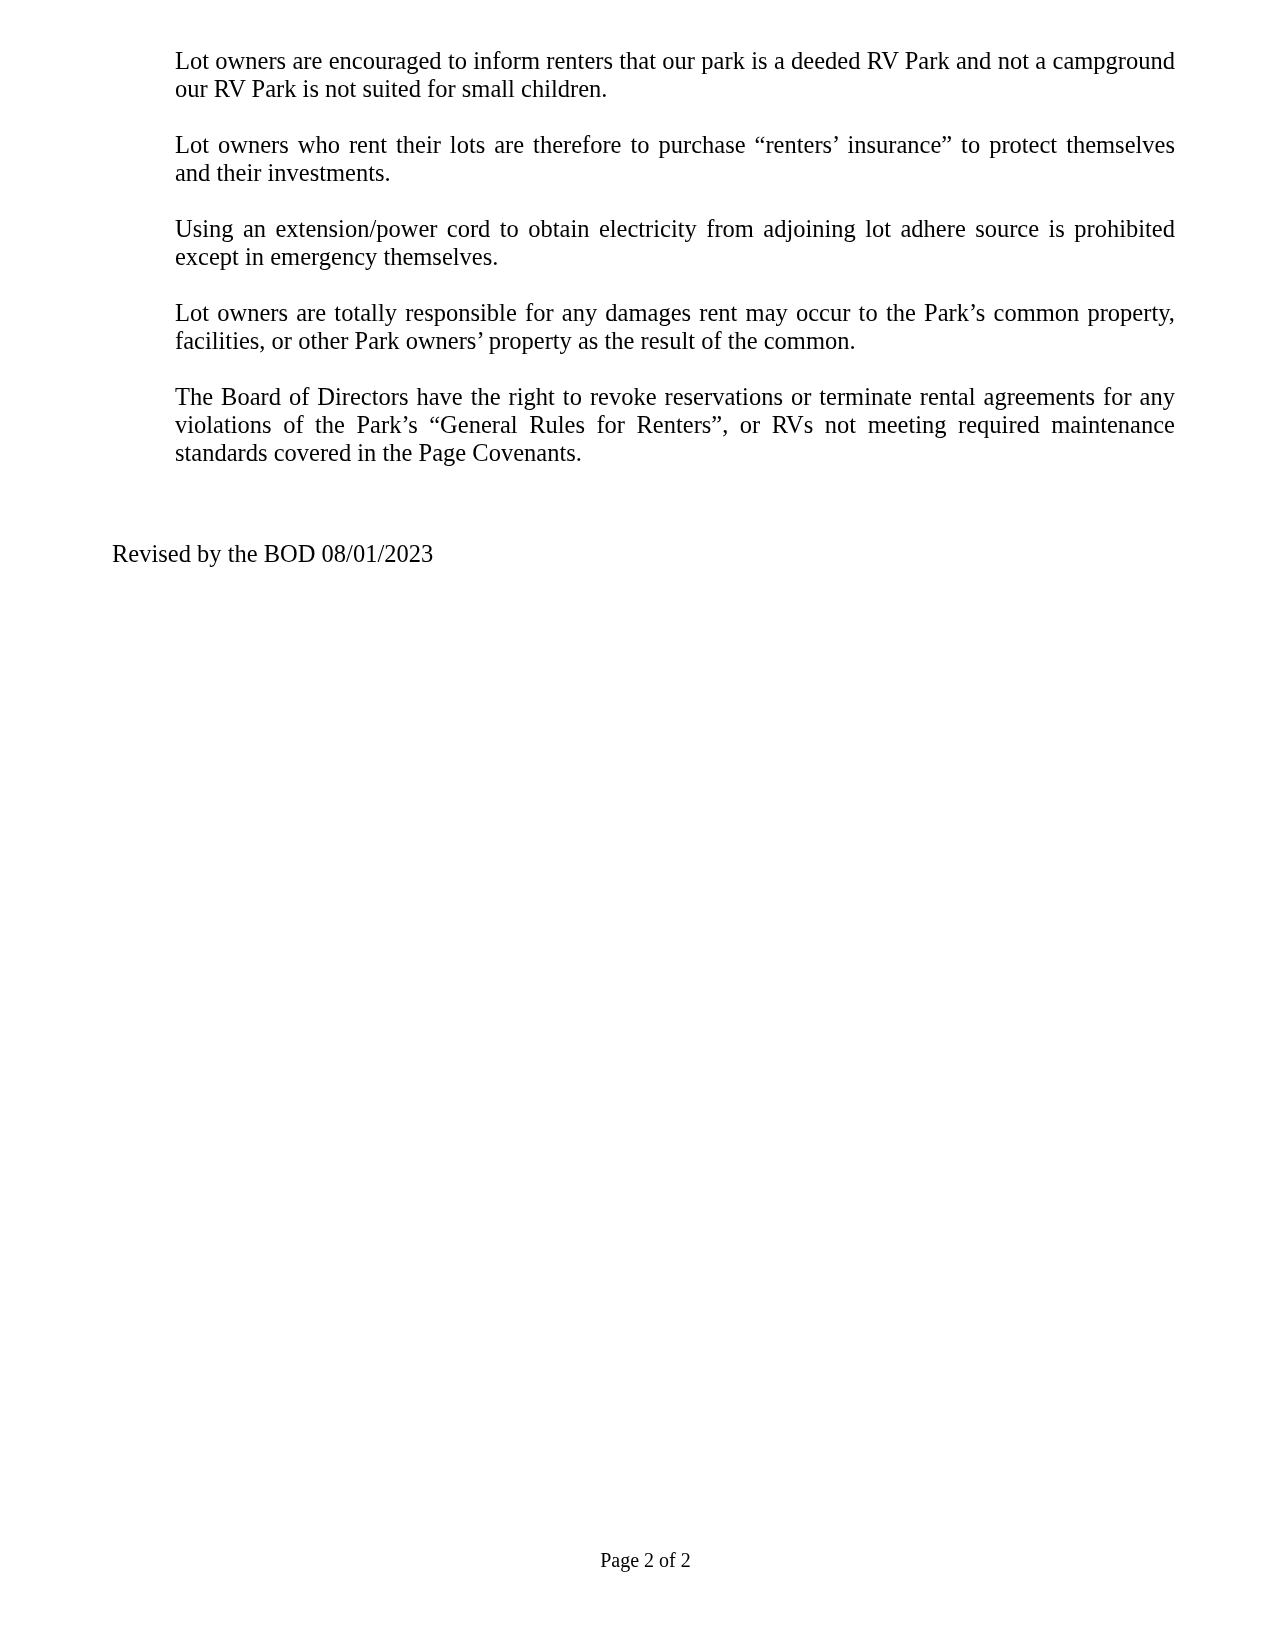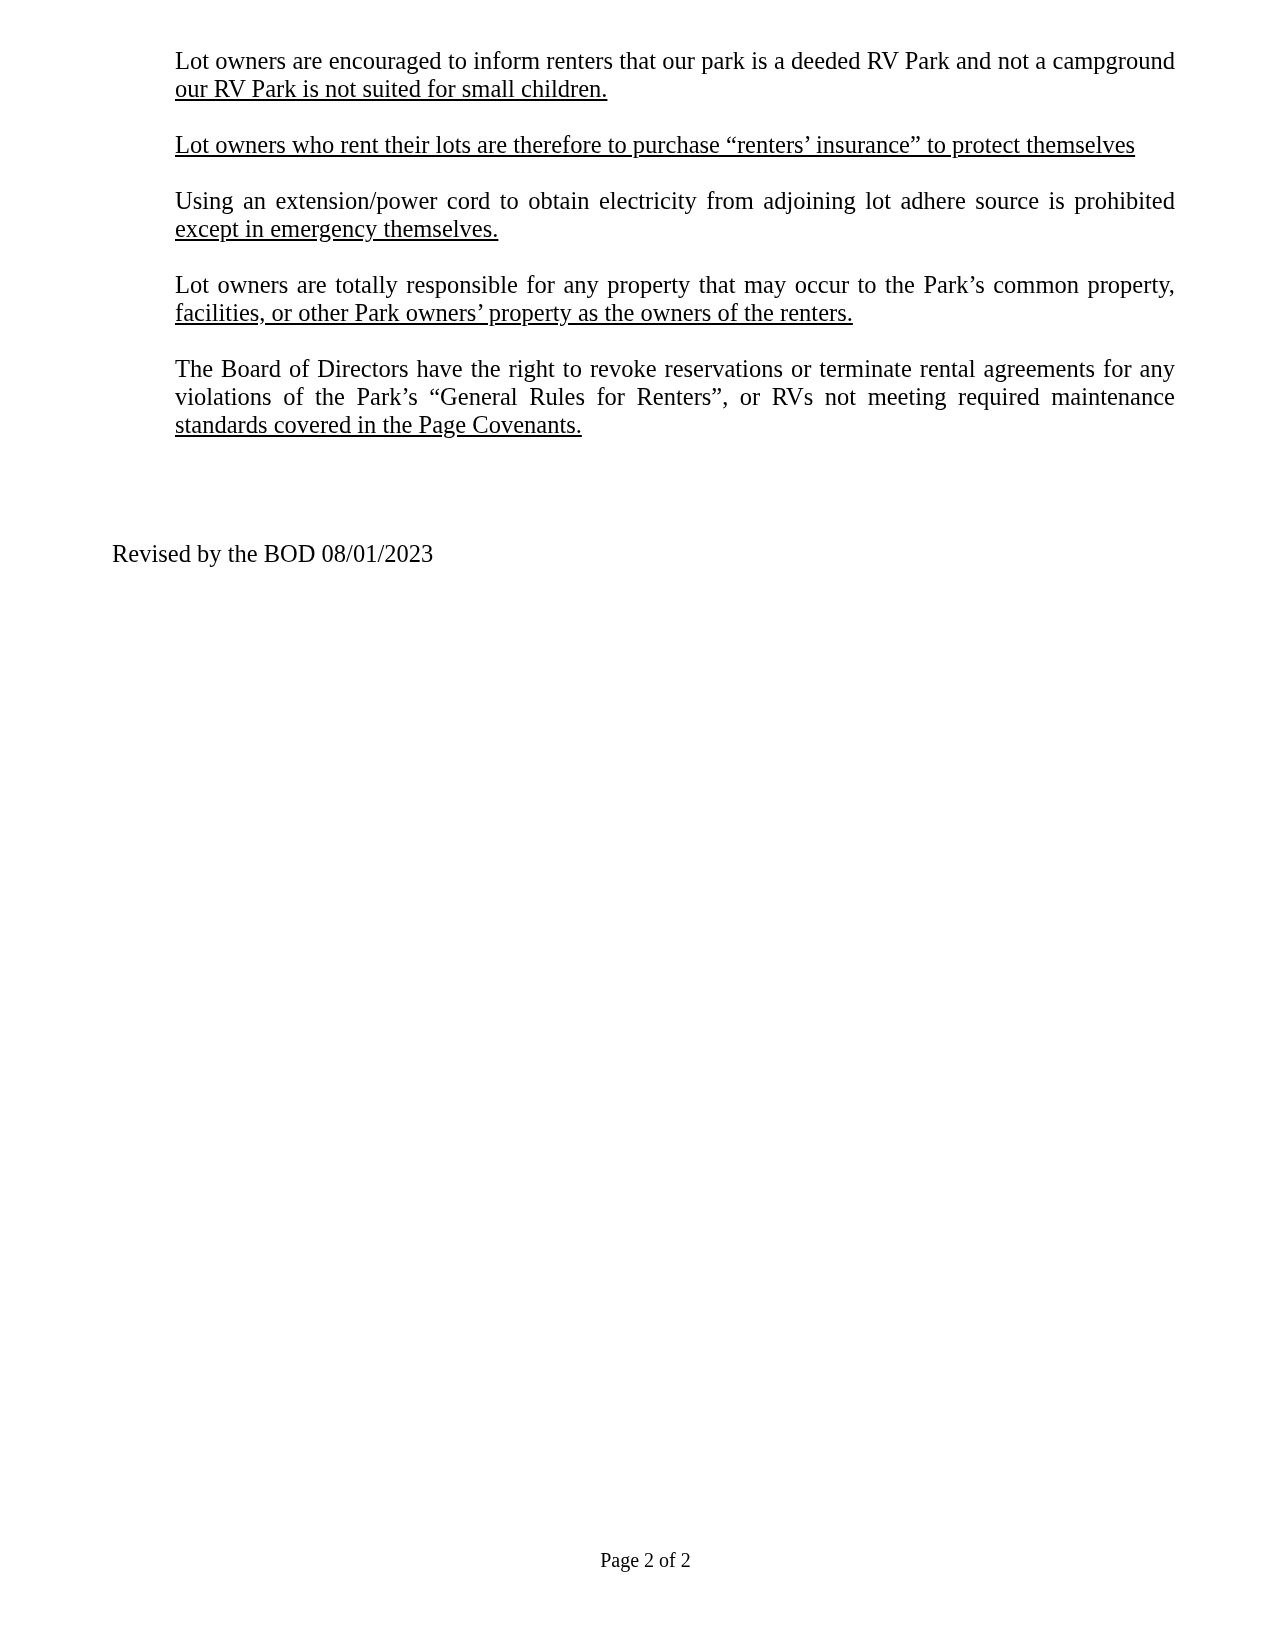--- a/index.html
+++ b/index.html
@@ -29,21 +29,20 @@
   .para {
     margin: 0 0 28px 0;
   }
   .para .line {
     text-align: justify;
     text-align-last: justify;
     white-space: normal;
   }
   .para .line:last-child {
     text-align-last: left;
-    text-decoration: underline;
   }
   .revision-note {
     position: absolute;
     left: 112px;
     top: 540px;
     font-size: 24.5px;
     line-height: 28px;
     white-space: nowrap;
   }
   .page-footer {
@@ -61,28 +60,29 @@
 
 <div class="page">
 
   <div class="doc-body">
       <div class="para">
         <div class="line">Lot owners are encouraged to inform renters that our park is a deeded RV Park and not a campground</div>
         <div class="line">our RV Park is not suited for small children.</div>
       </div>
       <div class="para">
         <div class="line">Lot owners who rent their lots are therefore to purchase “renters’ insurance” to protect themselves</div>
+        <div class="line">and their investments.</div>
       </div>
       <div class="para">
         <div class="line">Using an extension/power cord to obtain electricity from adjoining lot adhere source is prohibited</div>
         <div class="line">except in emergency themselves.</div>
       </div>
       <div class="para">
-        <div class="line">Lot owners are totally responsible for any property that may occur to the Park’s common property,</div>
-        <div class="line">facilities, or other Park owners’ property as the owners of the renters.</div>
+        <div class="line">Lot owners are totally responsible for any damages rent may occur to the Park’s common property,</div>
+        <div class="line">facilities, or other Park owners’ property as the result of the common.</div>
       </div>
       <div class="para">
         <div class="line">The Board of Directors have the right to revoke reservations or terminate rental agreements for any</div>
         <div class="line">violations of the Park’s “General Rules for Renters”, or RVs not meeting required maintenance</div>
         <div class="line">standards covered in the Page Covenants.</div>
       </div>
     </div>
 
   <div class="revision-note">Revised by the BOD 08/01/2023</div>
 

